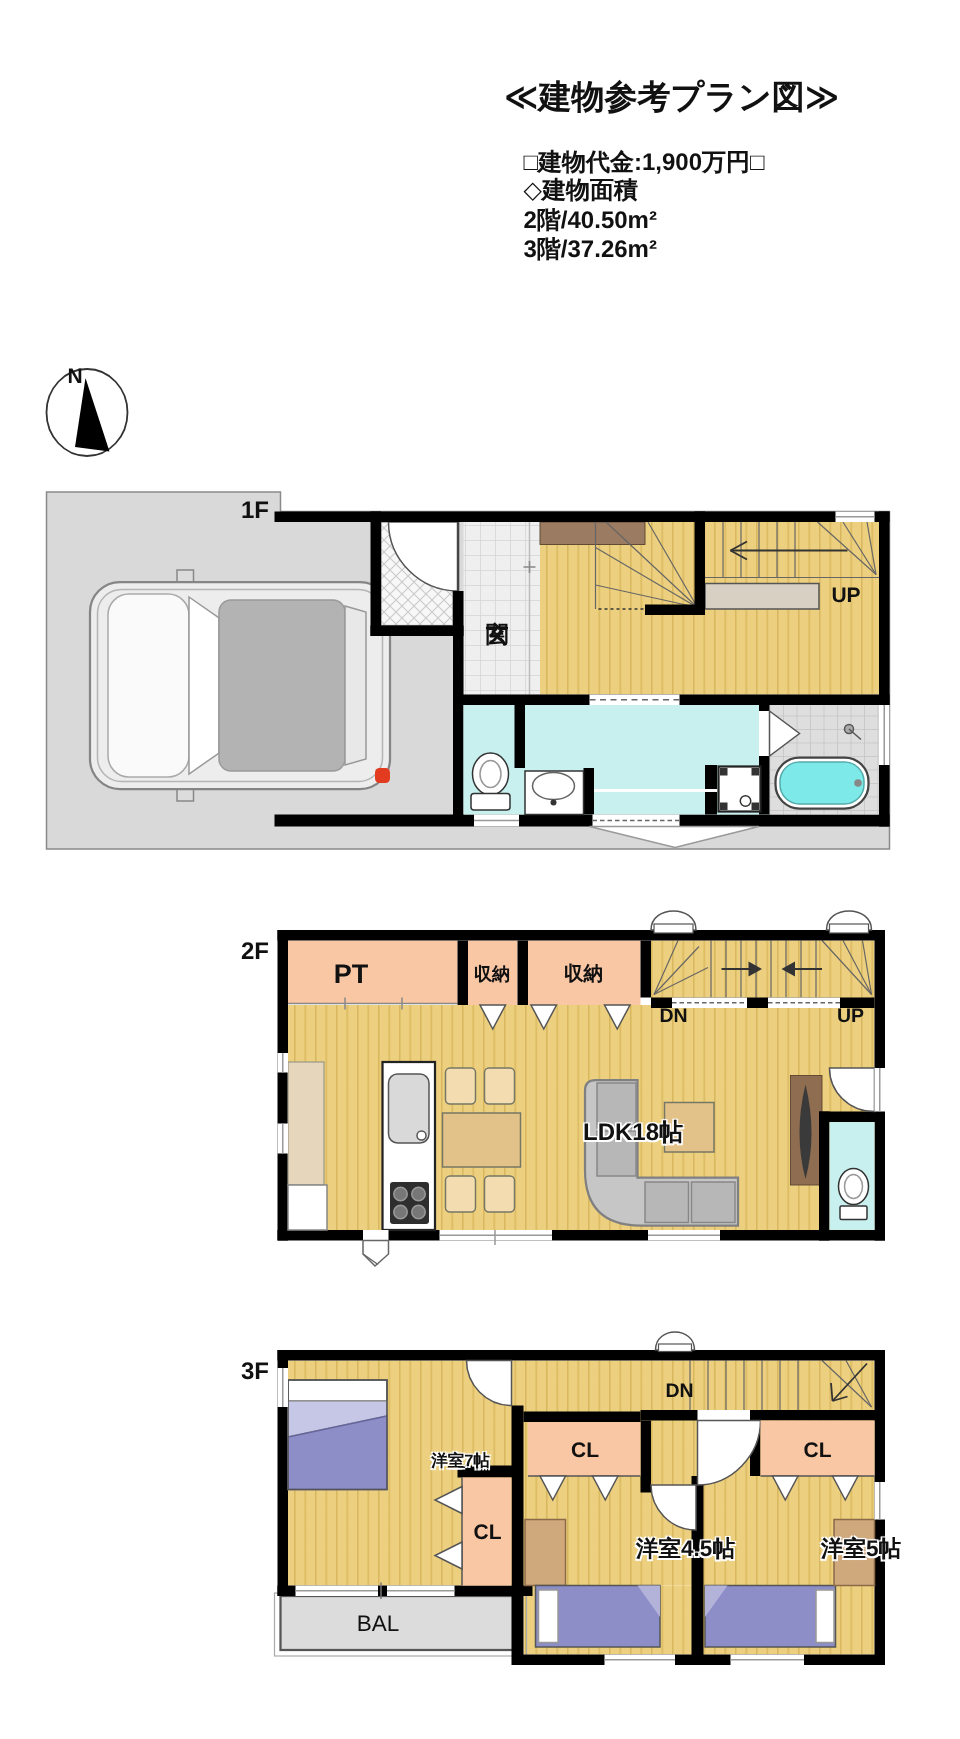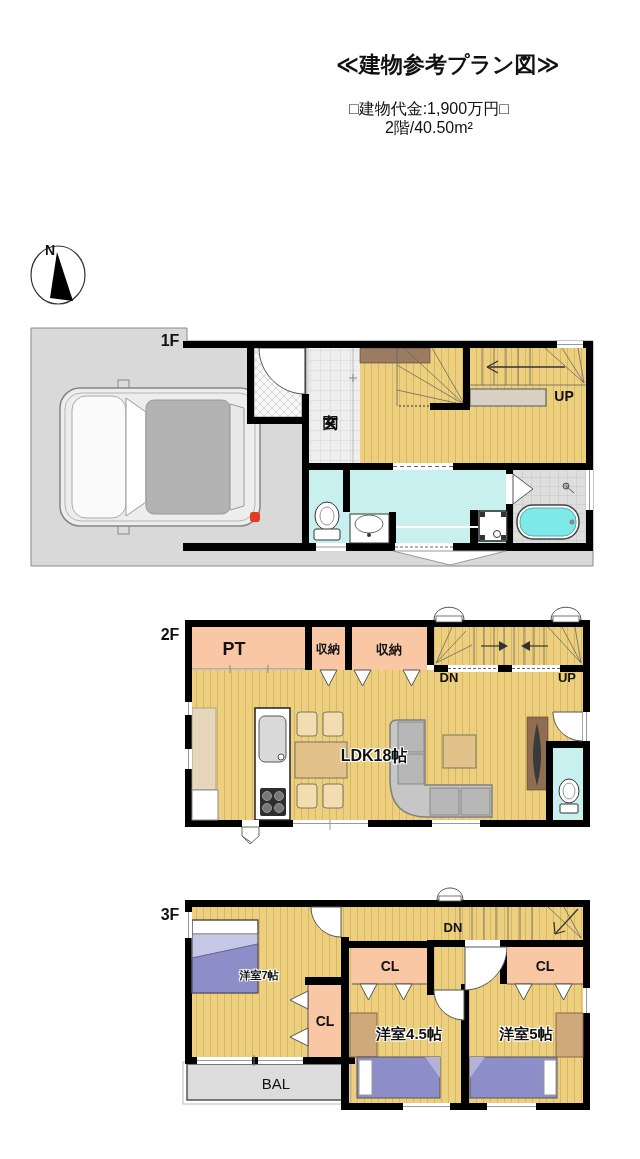--- a/index.html
+++ b/index.html
@@ -1,35 +1,37 @@
 <!DOCTYPE html>
 <html><head>
 <meta charset="utf-8">
 <style>
   html,body{margin:0;padding:0;background:#fff;}
   .screen{position:relative;width:616px;height:1159px;background:#fff;overflow:hidden;
           font-family:"Liberation Sans","DejaVu Sans",sans-serif;color:#111;}
   .abs{position:absolute;}
   .lbl{position:absolute;transform:translate(-50%,-50%);white-space:nowrap;
        font-weight:600;color:#111;line-height:1;}
-  .halo{text-shadow:-1px -1px 0 #fff,1px -1px 0 #fff,-1px 1px 0 #fff,1px 1px 0 #fff,0 0 2px #fff;}
+  .halo{text-shadow:-1px -1px 0 #fff,1px -1px 0 #fff,-1px 1px 0 #fff,1px 1px 0 #fff,0 0 2px #fff;margin-left:48px;}
   .vert{writing-mode:vertical-rl;letter-spacing:2px;}
   .title{position:absolute;left:336px;top:50px;font-size:22px;font-weight:700;letter-spacing:0px;}
-  .info{position:absolute;left:349px;top:99px;font-size:16px;font-weight:400;line-height:19.4px;text-align:center;}
+  .info{position:absolute;left:349px;top:99px;font-size:16px;font-weight:700;line-height:19.4px;}
   svg{position:absolute;overflow:visible;}
 </style>
 </head>
 <body>
 
 <div class="screen">
 
   <div class="title">≪建物参考プラン図≫</div>
   <div class="info">
     <div>□建物代金:1,900万円□</div>
+    <div>◇建物面積</div>
     <div>2階/40.50m²</div>
+    <div>3階/37.26m²</div>
   </div>
 
   <svg class="abs" style="left:28px;top:240px" width="64" height="68" viewBox="0 0 64 68">
     <ellipse cx="30" cy="35" rx="27" ry="29" fill="#fff" stroke="#333" stroke-width="1.2"></ellipse>
     <polygon points="29,12 22,58 45,61" fill="#000"></polygon>
   </svg>
   <div class="lbl" style="left:50px;top:250px;font-size:14px;font-weight:700">N</div>
 
   <svg style="left:28px;top:326px" width="588" height="246" viewBox="28 326 588 246">
     <defs>
@@ -407,14 +409,14 @@
       <line x1="586.5" y1="988" x2="586.5" y2="1013" stroke="#999"></line>
   </svg>
   <div class="lbl" style="left:170px;top:915px;font-size:16px">3F</div>
   <div class="lbl halo" style="left:259px;top:975px;font-size:11px">洋室7帖</div>
   <div class="lbl" style="left:453px;top:927px;font-size:13px">DN</div>
   <div class="lbl" style="left:390px;top:966px;font-size:14px">CL</div>
   <div class="lbl" style="left:545px;top:966px;font-size:14px">CL</div>
   <div class="lbl" style="left:325px;top:1021px;font-size:14px">CL</div>
   <div class="lbl halo" style="left:409px;top:1033px;font-size:15px">洋室4.5帖</div>
   <div class="lbl halo" style="left:526px;top:1033px;font-size:15px">洋室5帖</div>
-  <div class="lbl" style="left:276px;top:1083px;font-size:15px;font-weight:400">BAL</div>
+  <div class="lbl" style="left:252px;top:1083px;font-size:15px;font-weight:400">BAL</div>
 </div>
 
 </body></html>

